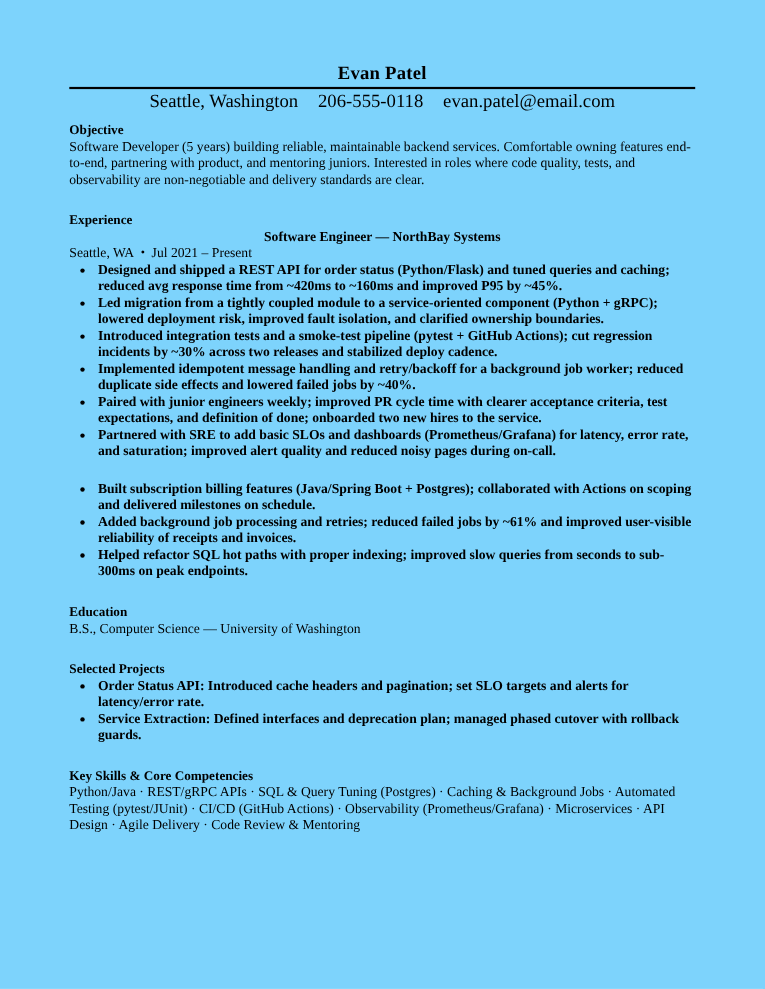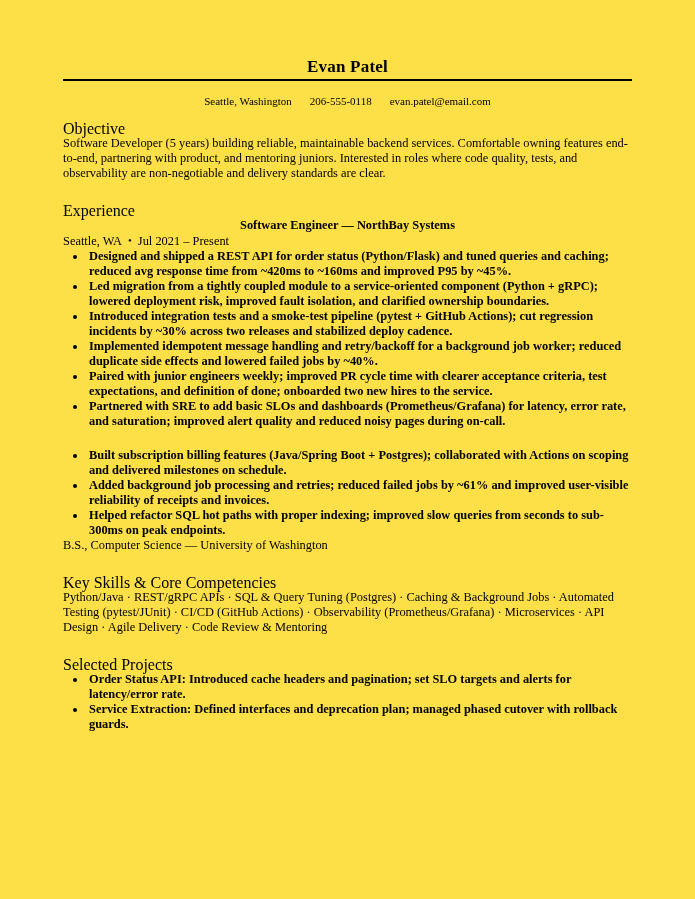--- a/index.html
+++ b/index.html
@@ -5,21 +5,21 @@
   * { box-sizing: border-box; }
   html, body {
     margin: 0;
     padding: 0;
     background: #ffffff;
   }
   .page {
     position: relative;
     width: 695px;
     height: 899px;
-    background: #fde047;
+    background: #7dd3fc;
     color: #000000;
     font-family: "Liberation Serif", "DejaVu Serif", serif;
     padding: 57px 63px 0 63px;
     overflow: hidden;
   }
   .name {
     text-align: center;
     font-weight: bold;
     font-size: 17px;
     line-height: 19px;
@@ -27,27 +27,27 @@
   }
   .rule {
     border: none;
     border-top: 2px solid #000000;
     margin: 3px 0 0 0;
   }
   .contact {
     display: flex;
     justify-content: center;
     gap: 18px;
-    font-size: 11px;
+    font-size: 17px;
     line-height: 15px;
-    margin-top: 13px;
+    margin-top: 3px;
   }
   .section-heading {
-    font-weight: normal;
-    font-size: 16px;
+    font-weight: bold;
+    font-size: 12px;
     line-height: 15px;
     margin-top: 22px;
   }
   .section-heading.first {
     margin-top: 12px;
   }
   .body-text {
     font-size: 12.4px;
     line-height: 15px;
     margin: 0;
@@ -123,29 +123,30 @@
     <div class="job">
       <ul class="bullets">
           <li>Built subscription billing features (Java/Spring Boot + Postgres); collaborated with Actions on scoping and delivered milestones on schedule.</li>
           <li>Added background job processing and retries; reduced failed jobs by ~61% and improved user-visible reliability of receipts and invoices.</li>
           <li>Helped refactor SQL hot paths with proper indexing; improved slow queries from seconds to sub-300ms on peak endpoints.</li>
         </ul>
     </div>
   </section>
 
   <section>
+    <div class="section-heading">Education</div>
     <p class="body-text">B.S., Computer Science — University of Washington</p>
-  </section>
-
-  <section>
-    <div class="section-heading">Key Skills &amp; Core Competencies</div>
-    <p class="body-text">Python/Java · REST/gRPC APIs · SQL &amp; Query Tuning (Postgres) · Caching &amp; Background Jobs · Automated Testing (pytest/JUnit) · CI/CD (GitHub Actions) · Observability (Prometheus/Grafana) · Microservices · API Design · Agile Delivery · Code Review &amp; Mentoring</p>
   </section>
 
   <section>
     <div class="section-heading">Selected Projects</div>
     <ul class="bullets">
         <li>Order Status API: Introduced cache headers and pagination; set SLO targets and alerts for latency/error rate.</li>
         <li>Service Extraction: Defined interfaces and deprecation plan; managed phased cutover with rollback guards.</li>
       </ul>
   </section>
 
+  <section>
+    <div class="section-heading">Key Skills &amp; Core Competencies</div>
+    <p class="body-text">Python/Java · REST/gRPC APIs · SQL &amp; Query Tuning (Postgres) · Caching &amp; Background Jobs · Automated Testing (pytest/JUnit) · CI/CD (GitHub Actions) · Observability (Prometheus/Grafana) · Microservices · API Design · Agile Delivery · Code Review &amp; Mentoring</p>
+  </section>
+
 </div>
 
 </body></html>

